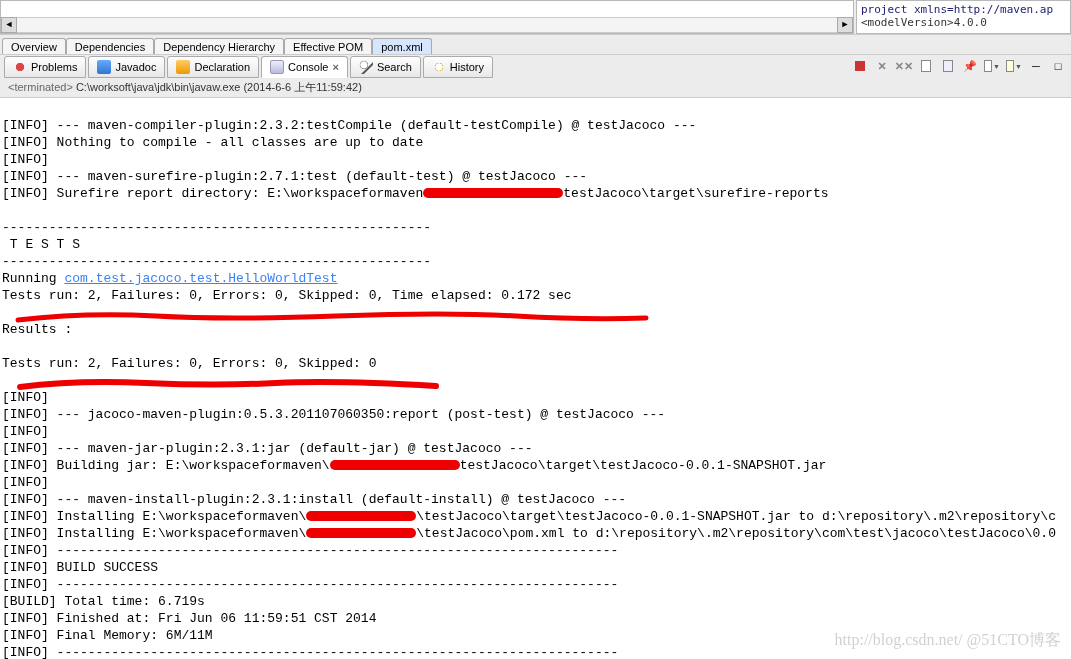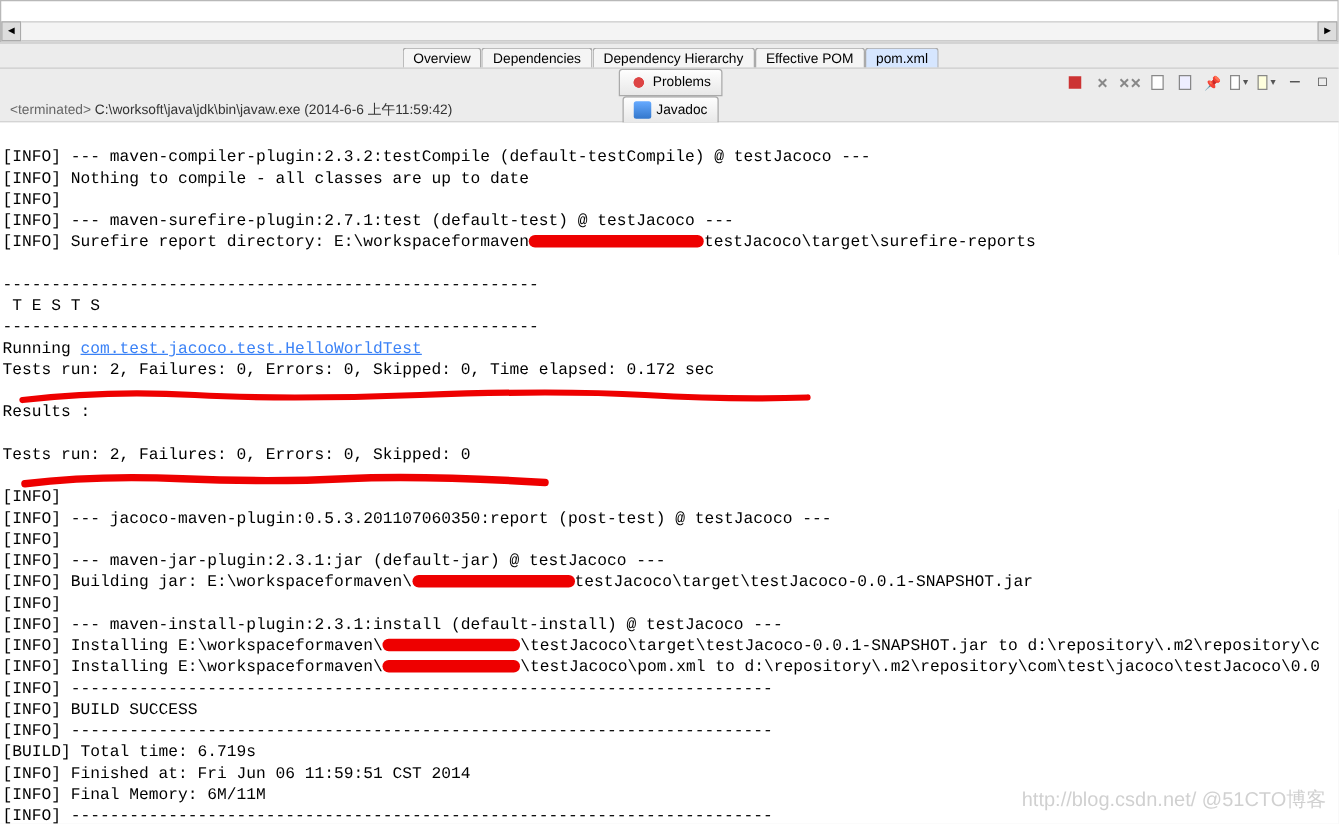--- a/index.html
+++ b/index.html
@@ -14,25 +14,25 @@
     position: relative;
   }
   .top-split { display:flex; height:34px; }
   .left-pane { flex:1; background:#fff; border:1px solid #b8b8b8; position:relative; }
   .right-pane { width:215px; background:#fff; border:1px solid #b8b8b8; margin-left:2px; font-family:monospace; font-size:11px; color:#333; padding:2px 4px; overflow:hidden;}
   .right-pane .line1 { color:#227; }
   .hscroll { position:absolute; bottom:0; left:0; right:0; height:16px; background:#eee; display:flex; align-items:center;}
   .hscroll .arrow { width:16px; height:16px; background:#ddd; border:1px solid #aaa; text-align:center; line-height:12px; font-size:9px;}
   .hscroll .track { flex:1; height:16px; background:#f4f4f4; border-top:1px solid #ccc; border-bottom:1px solid #ccc;}
 
-  .sub-tabs { display:flex; height:20px; background:#ececec; border-top:1px solid #ccc; align-items:flex-end; padding-left:2px;justify-content:center;}
+  .sub-tabs { display:flex; height:20px; background:#ececec; border-top:1px solid #ccc; align-items:flex-end; padding-left:2px;}
   .sub-tabs .stab { padding:2px 8px; border:1px solid #aaa; border-bottom:none; background:#f5f5f5; margin-right:0; font-size:11px; cursor:pointer; border-top-left-radius:3px; border-top-right-radius:3px; position:relative; top:1px;}
   .sub-tabs .stab.active { background:#d6e6ff; }
 
-  .view-tabs { display:flex; height:24px; background:#ececec; border-top:1px solid #ccc; align-items:center; padding-left:4px; position:relative;flex-direction:column;}
+  .view-tabs { display:flex; height:24px; background:#ececec; border-top:1px solid #ccc; align-items:center; padding-left:4px; position:relative;}
   .view-tabs .vtab { display:flex; align-items:center; padding:3px 8px; border:1px solid #aaa; background:linear-gradient(#fefefe,#e8e8e8); margin-right:2px; font-size:11px; cursor:pointer; border-radius:3px 3px 0 0;}
   .view-tabs .vtab.active { background:#fff; border-bottom:1px solid #fff;}
   .view-tabs .vtab .ico { width:14px; height:14px; margin-right:4px; display:inline-block;}
   .ico-problems{background:radial-gradient(circle,#d44 40%,transparent 45%);}
   .ico-javadoc{background:linear-gradient(#6af,#37c);border-radius:2px;}
   .ico-decl{background:linear-gradient(#fc6,#e90);border-radius:2px;}
   .ico-console{background:linear-gradient(#eef,#bbd);border:1px solid #99b;border-radius:2px;}
   .ico-search{background:radial-gradient(circle at 35% 35%,#fff 25%,#888 30%,transparent 35%),linear-gradient(135deg,transparent 55%,#555 60%,#555 65%,transparent 70%);}
   .ico-history{background:radial-gradient(circle,#fff 35%,#d90 40%,transparent 45%);}
   .close-x{margin-left:4px;color:#666;font-weight:bold;cursor:pointer;}
@@ -47,32 +47,36 @@
   .term-line { background:#ececec; padding:2px 8px; font-size:11px; color:#666; border-bottom:1px solid #ccc;}
   .term-line .path{color:#333;}
 
   .console { background:#fff; font-family:"Courier New",monospace; font-size:13px; line-height:17px; padding:2px 2px; height:568px; overflow:hidden; position:relative; white-space:pre; color:#000;}
   .console a.link{color:#3b82f6;text-decoration:underline;}
   .redact { display:inline-block; height:10px; background:#e00; border-radius:6px; vertical-align:middle; position:relative; top:-1px;}
 
   .redcurve { position:absolute; pointer-events:none; }
   .redcurve svg { overflow:visible; }
 
-  .watermark { position:absolute; right:10px; bottom:8px; font-size:16px; color:rgba(120,120,120,0.35); font-family:Liberation Sans, sans-serif;margin-top:16px;}
+  .watermark { position:absolute; right:10px; bottom:8px; font-size:16px; color:rgba(120,120,120,0.35); font-family:Liberation Serif, serif;margin-top:16px;}
 </style>
 </head>
 <body>
 
 <div class="top-split">
   <div class="left-pane">
     <div class="hscroll">
       <div class="arrow">◄</div>
       <div class="track"></div>
       <div class="arrow">►</div>
     </div>
+  </div>
+  <div class="right-pane">
+    <div class="line1">project xmlns=http://maven.ap</div>
+    <div>&lt;modelVersion&gt;4.0.0</div>
   </div>
 </div>
 
 <div class="sub-tabs" id="sub-tabs">
     <div class="stab">Overview</div>
     <div class="stab">Dependencies</div>
     <div class="stab">Dependency Hierarchy</div>
     <div class="stab">Effective POM</div>
     <div class="stab active">pom.xml</div>
   </div>
@@ -81,21 +85,21 @@
   <div class="vtab">
       <span class="ico ico-problems"></span>
       <span>Problems</span>
     </div>
     <div class="vtab">
       <span class="ico ico-javadoc"></span>
       <span>Javadoc</span>
     </div>
     <div class="vtab">
       <span class="ico ico-decl"></span>
-      <span>Dependency</span>
+      <span>Declaration</span>
     </div>
     <div class="vtab active">
       <span class="ico ico-console"></span>
       <span>Console</span>
       <span class="close-x">×</span>
     </div>
     <div class="vtab">
       <span class="ico ico-search"></span>
       <span>Search</span>
     </div>

